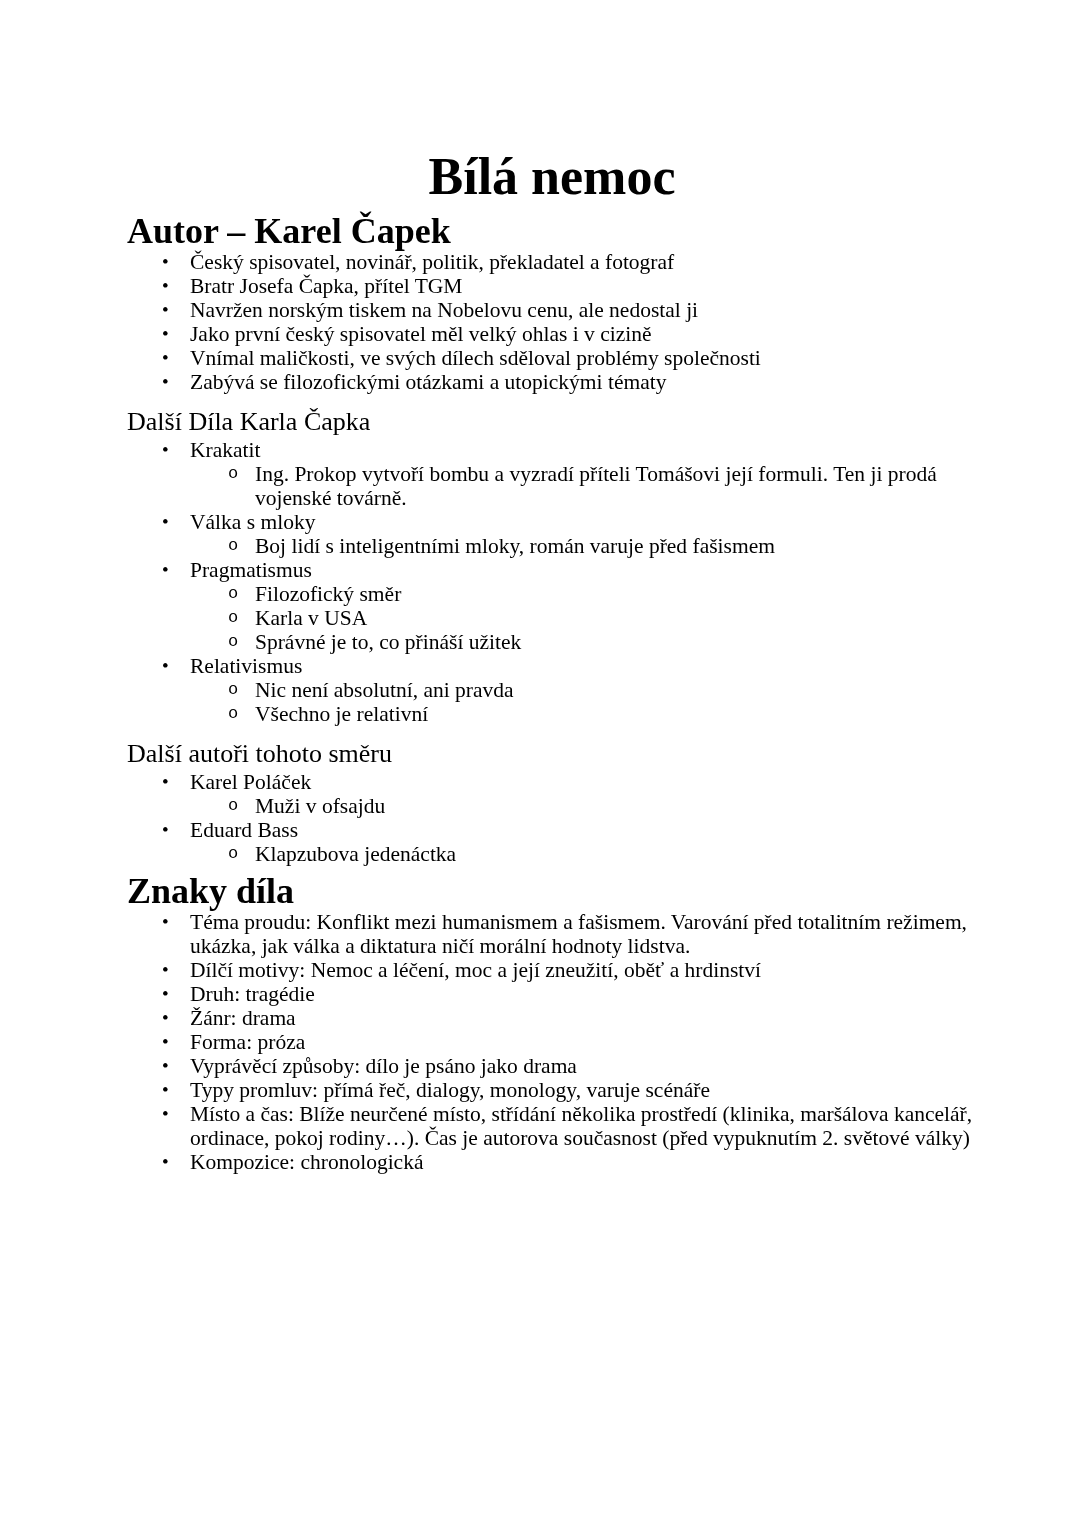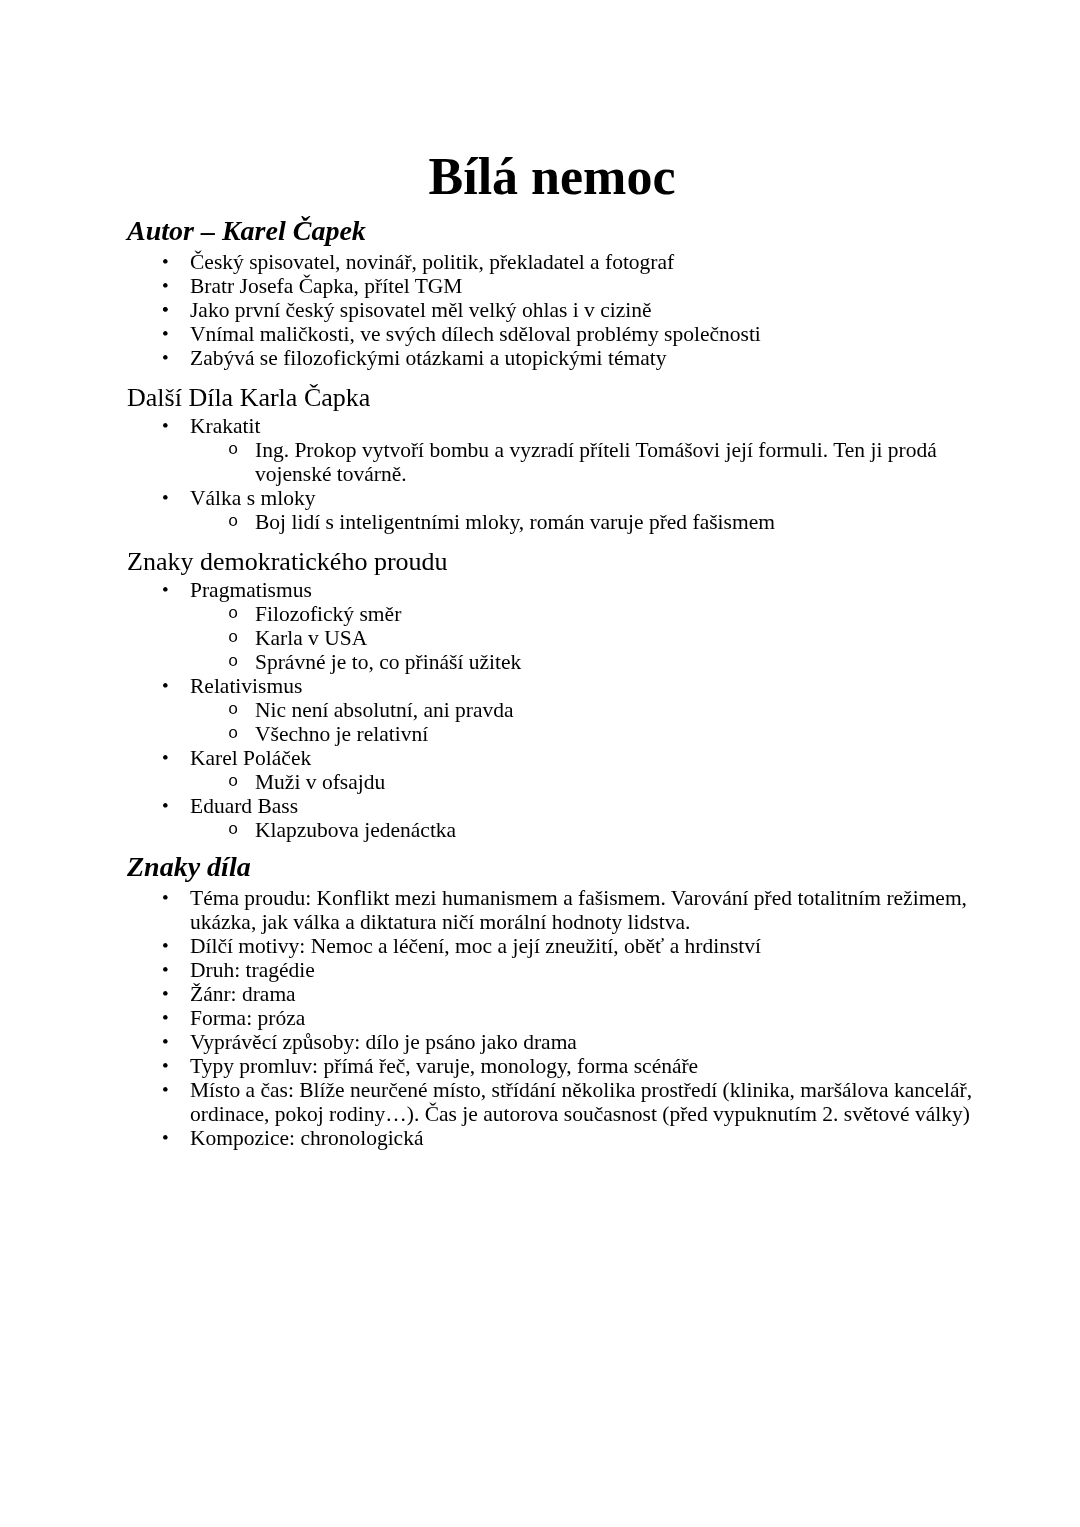--- a/index.html
+++ b/index.html
@@ -16,24 +16,23 @@
   }
   .doc-title {
     text-align: center;
     font-weight: bold;
     font-size: 52px;
     line-height: 58px;
     margin: 0;
   }
   .h1 {
     font-weight: bold;
-    font-size: 28px;
+    font-size: 36px;
     line-height: 38px;
     margin: 6px 0 0 0;
-    font-style: italic;
   }
   .h2 {
     font-weight: normal;
     font-size: 26px;
     line-height: 32px;
     margin: 12px 0 0 0;
   }
   .li  { position: relative; padding-left: 63px; }
   .li2 { position: relative; padding-left: 128px; }
   .mk {
@@ -61,20 +60,21 @@
   <div class="li">
     <span class="mk">•</span>
     <span>Český spisovatel, novinář, politik, překladatel a fotograf</span>
   </div>
   <div class="li">
     <span class="mk">•</span>
     <span>Bratr Josefa Čapka, přítel TGM</span>
   </div>
   <div class="li">
     <span class="mk">•</span>
+    <span>Navržen norským tiskem na Nobelovu cenu, ale nedostal ji</span>
   </div>
   <div class="li">
     <span class="mk">•</span>
     <span>Jako první český spisovatel měl velký ohlas i v cizině</span>
   </div>
   <div class="li">
     <span class="mk">•</span>
     <span>Vnímal maličkosti, ve svých dílech sděloval problémy společnosti</span>
   </div>
   <div class="li">
@@ -94,21 +94,20 @@
   </div>
   <div class="li">
     <span class="mk">•</span>
     <span>Válka s mloky</span>
   </div>
   <div class="li2">
     <span class="mk">o</span>
     <span>Boj lidí s inteligentními mloky, román varuje před fašismem</span>
   </div>
 
-  <div class="h2">Znaky demokratického proudu</div>
 
   <div class="li">
     <span class="mk">•</span>
     <span class="bold">Pragmatismus</span>
   </div>
   <div class="li2">
     <span class="mk">o</span>
     <span>Filozofický směr</span>
   </div>
   <div class="li2">
@@ -125,20 +124,21 @@
   </div>
   <div class="li2">
     <span class="mk">o</span>
     <span>Nic není absolutní, ani pravda</span>
   </div>
   <div class="li2">
     <span class="mk">o</span>
     <span>Všechno je relativní</span>
   </div>
 
+  <div class="h2">Další autoři tohoto směru</div>
 
   <div class="li">
     <span class="mk">•</span>
     <span>Karel Poláček</span>
   </div>
   <div class="li2">
     <span class="mk">o</span>
     <span>Muži v ofsajdu</span>
   </div>
   <div class="li">
@@ -171,21 +171,21 @@
   <div class="li">
     <span class="mk">•</span>
     <span class="bold">Forma</span><span>: próza</span>
   </div>
   <div class="li">
     <span class="mk">•</span>
     <span class="bold">Vyprávěcí způsoby:</span><span> dílo je psáno jako drama</span>
   </div>
   <div class="li">
     <span class="mk">•</span>
-    <span class="bold">Typy promluv:</span><span> přímá řeč, varuje, monology, forma scénáře</span>
+    <span class="bold">Typy promluv:</span><span> přímá řeč, dialogy, monology, varuje scénáře</span>
   </div>
   <div class="li">
     <span class="mk">•</span>
     <span class="bold">Místo a čas:</span><span> Blíže neurčené místo, střídání několika prostředí (klinika, maršálova kancelář, ordinace, pokoj rodiny…). Čas je autorova současnost (před vypuknutím 2. světové války)</span>
   </div>
   <div class="li">
     <span class="mk">•</span>
     <span class="bold">Kompozice:</span><span> chronologická</span>
   </div>
 

